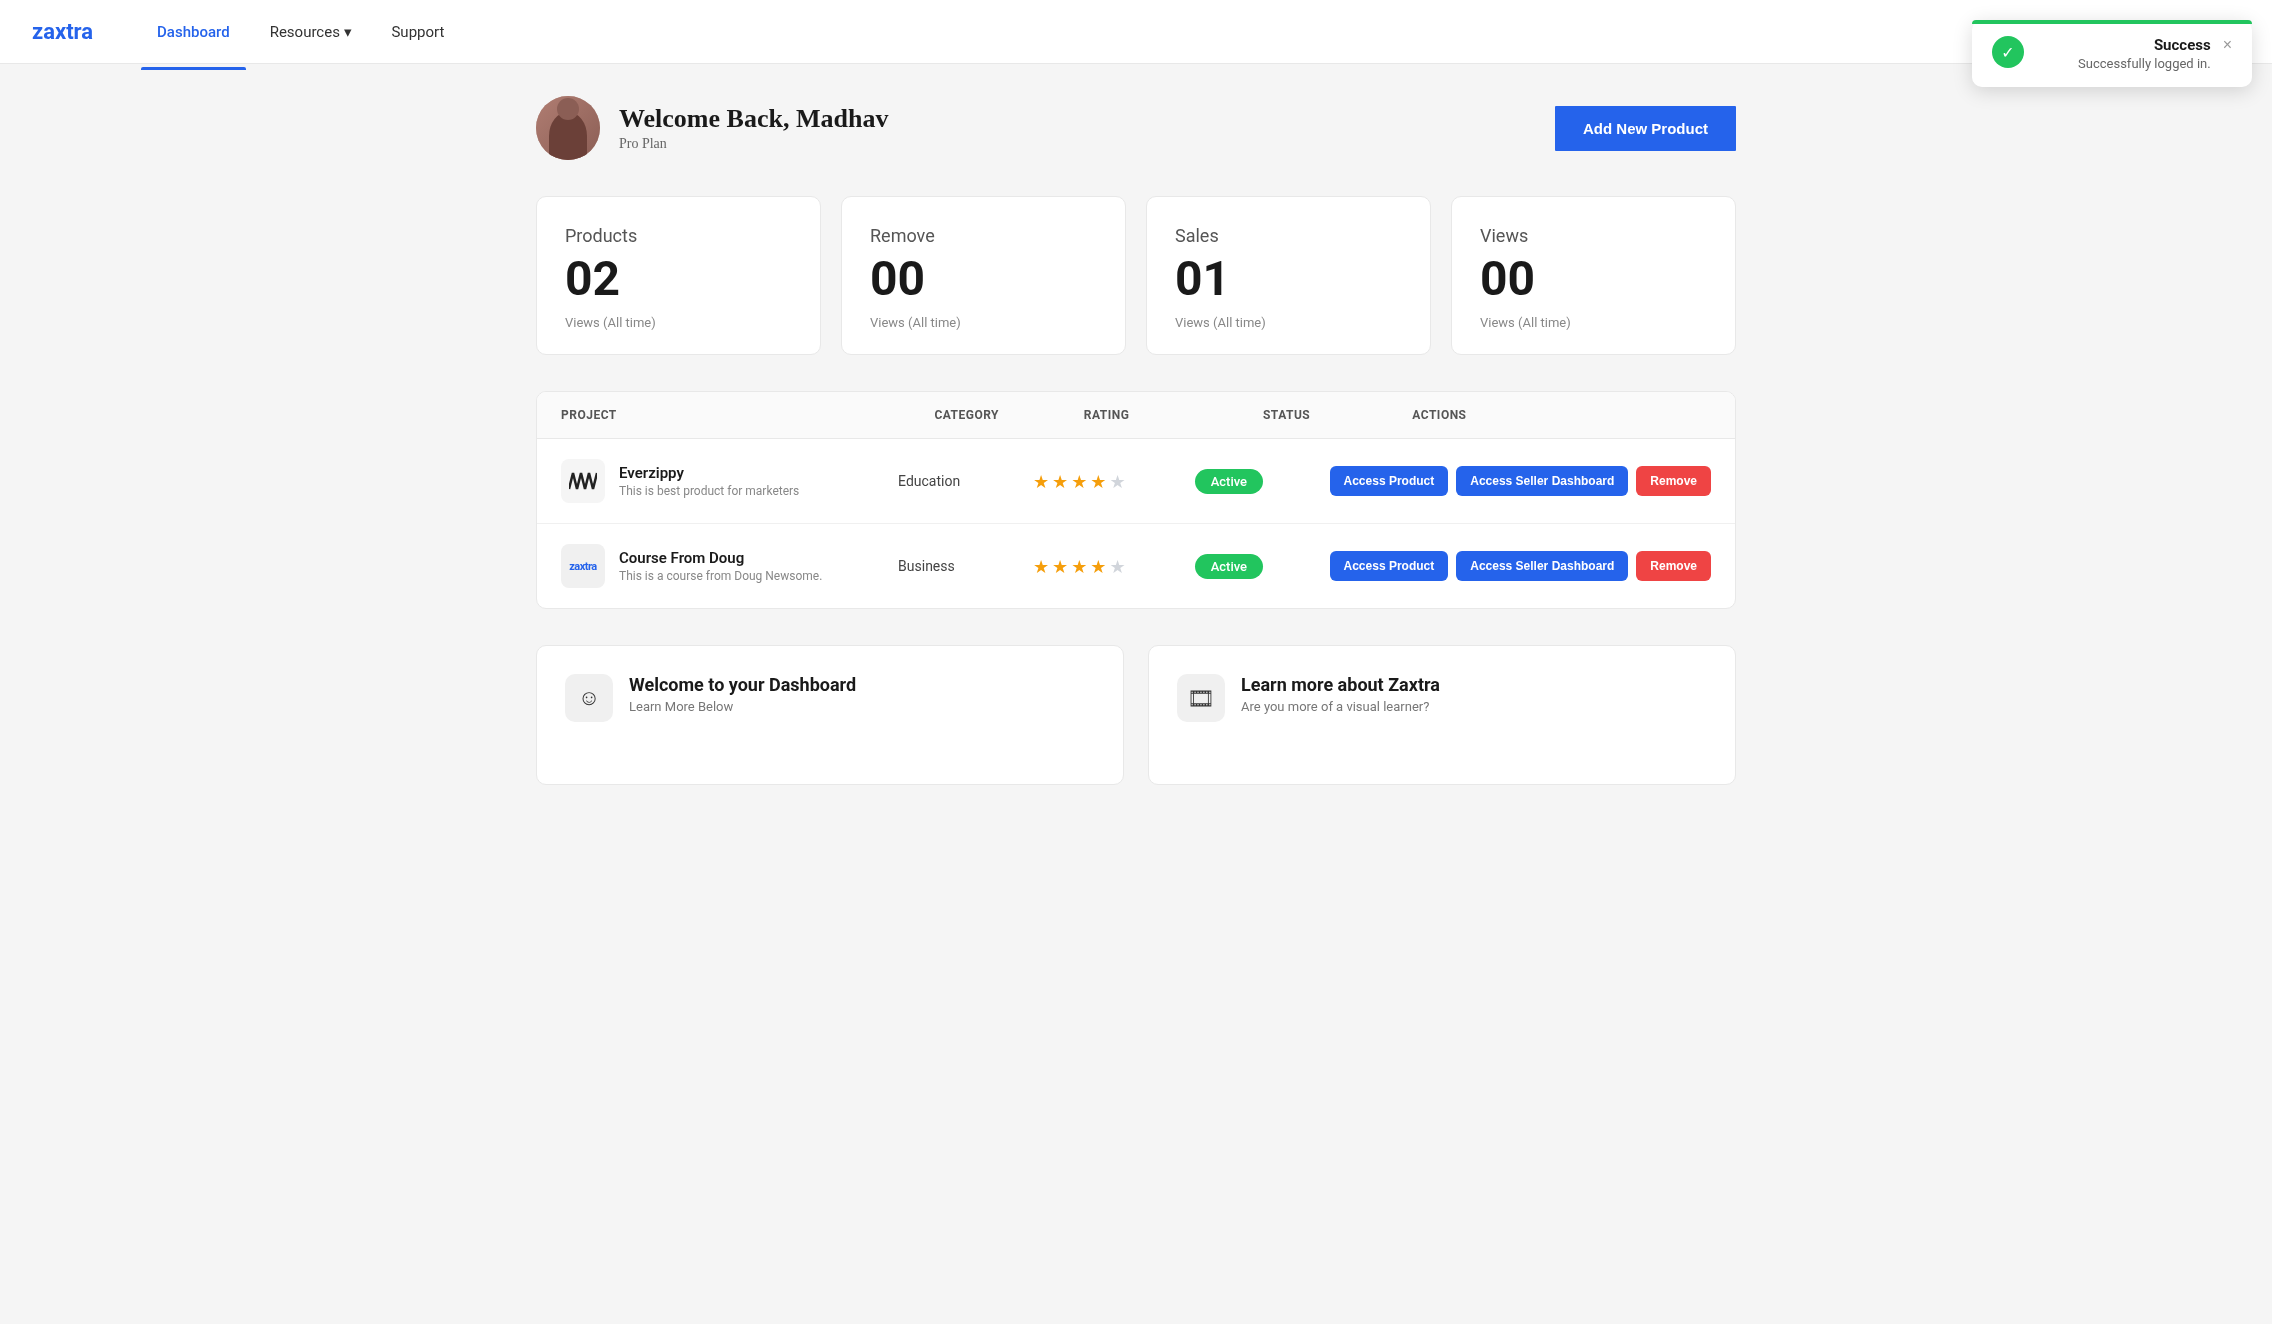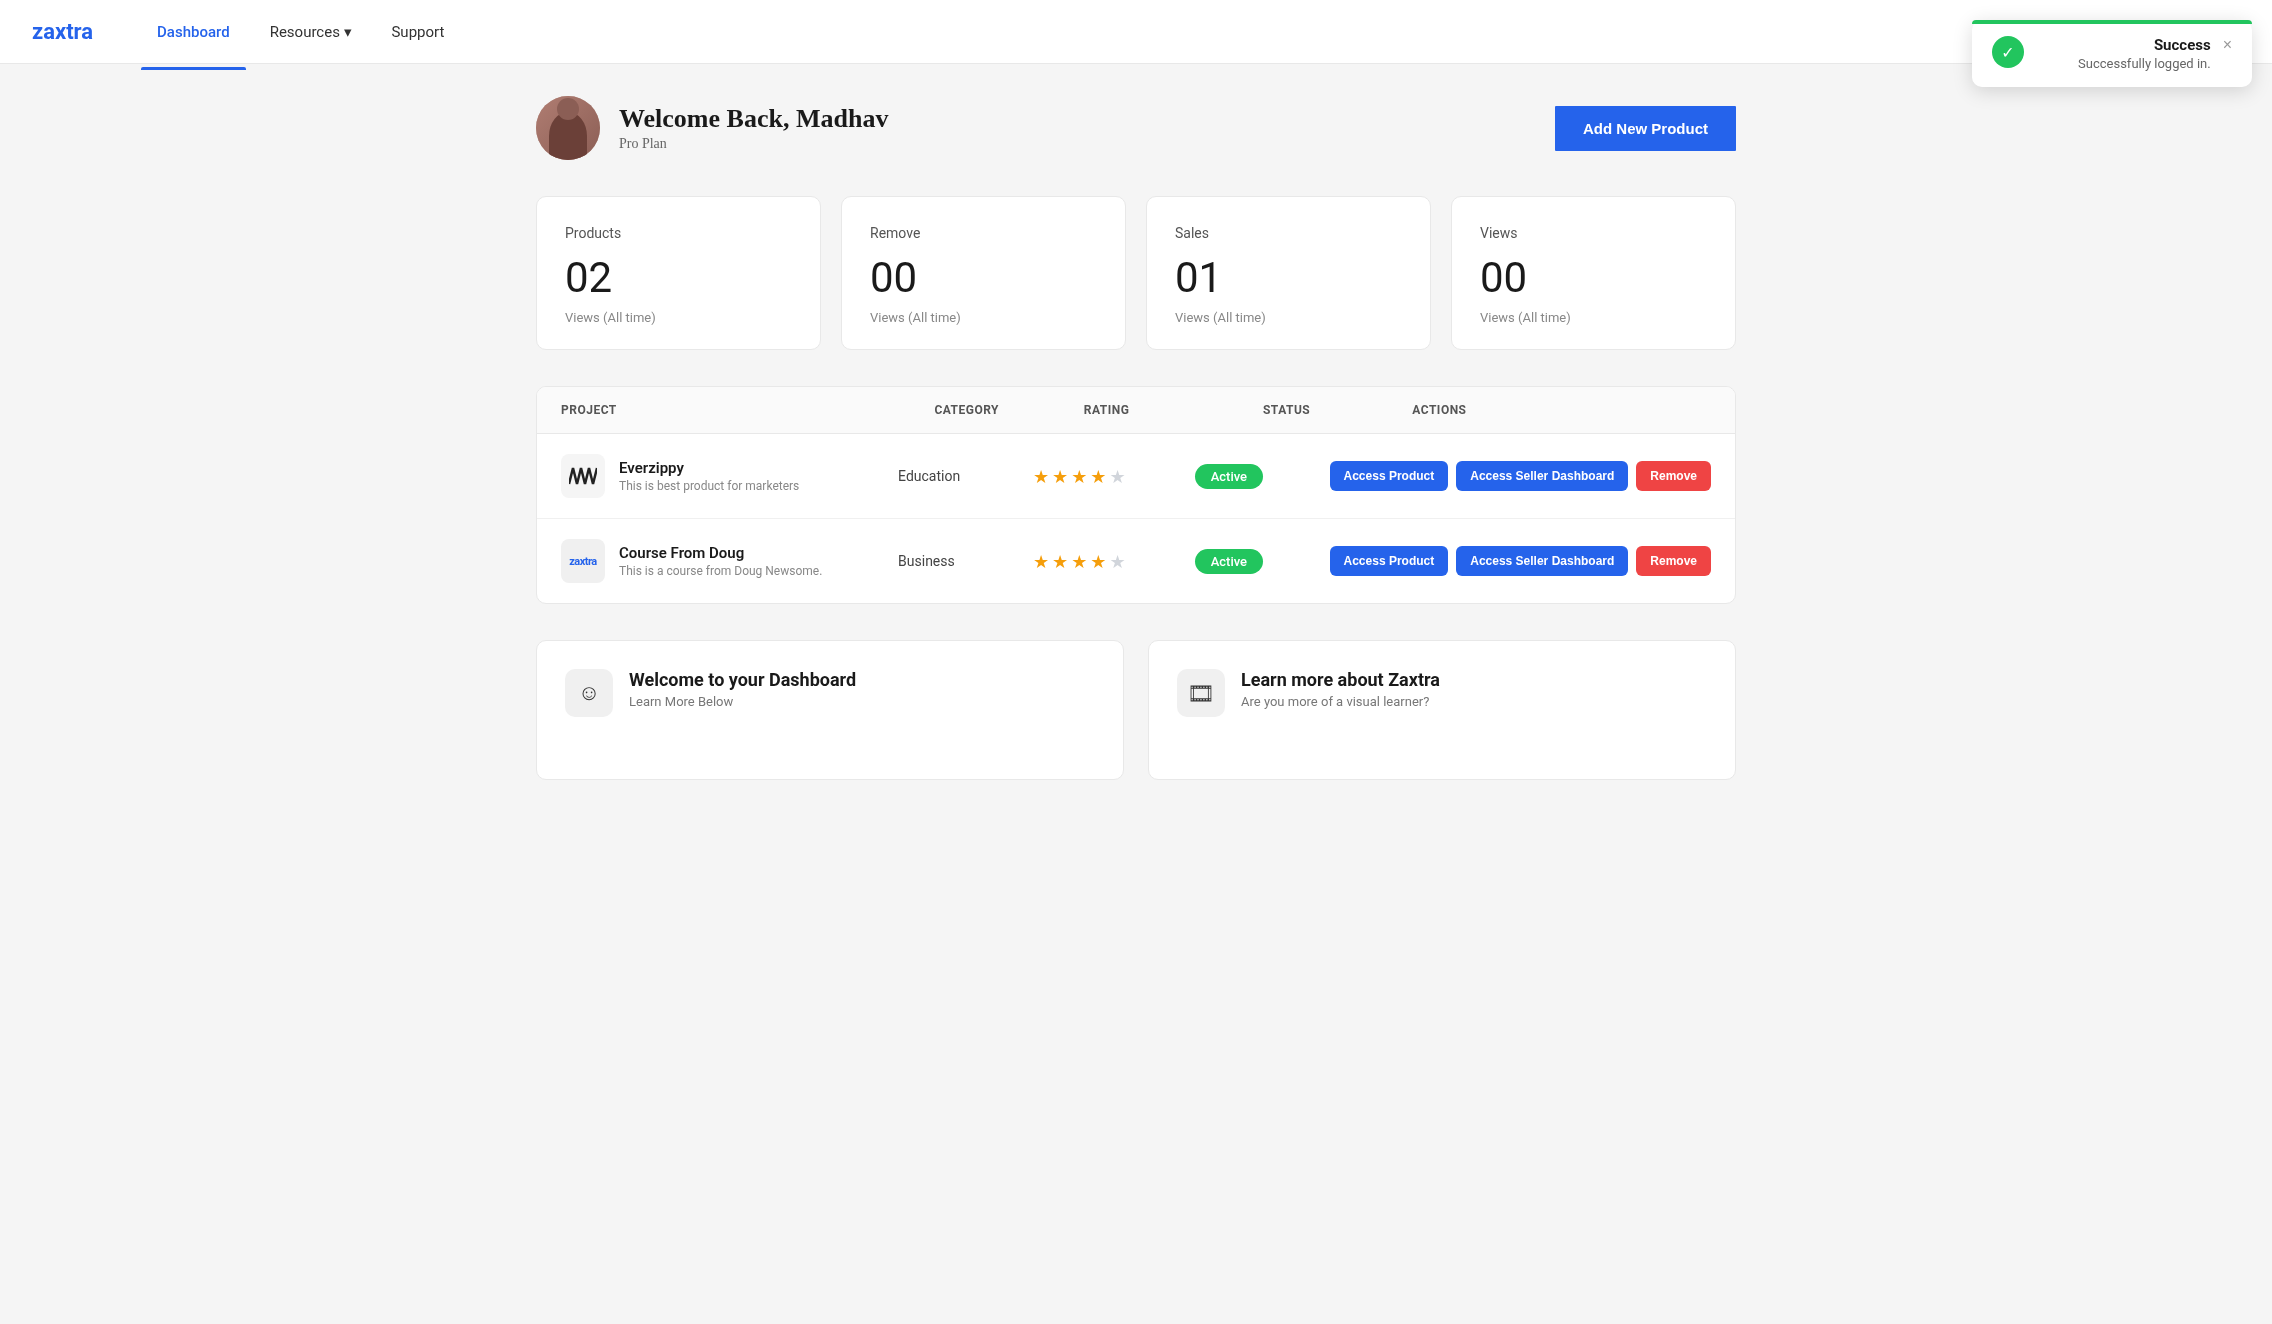--- a/index.html
+++ b/index.html
@@ -150,27 +150,27 @@
       gap: 20px;
       margin-bottom: 36px;
     }
     .stat-card {
       background: #fff;
       border-radius: 10px;
       padding: 28px 28px 24px;
       border: 1px solid #e8e8e8;
     }
     .stat-label {
-      font-size: 14px;
+      font-size: 18px;
       color: #555;
-      margin-bottom: 12px;
+      margin-bottom: 4px;
     }
     .stat-value {
-      font-size: 42px;
-      font-weight: 400;
+      font-size: 48px;
+      font-weight: 700;
       color: #1a1a1a;
       margin-bottom: 8px;
     }
     .stat-sub {
       font-size: 13px;
       color: #888;
     }
 
     
     .table-container {

